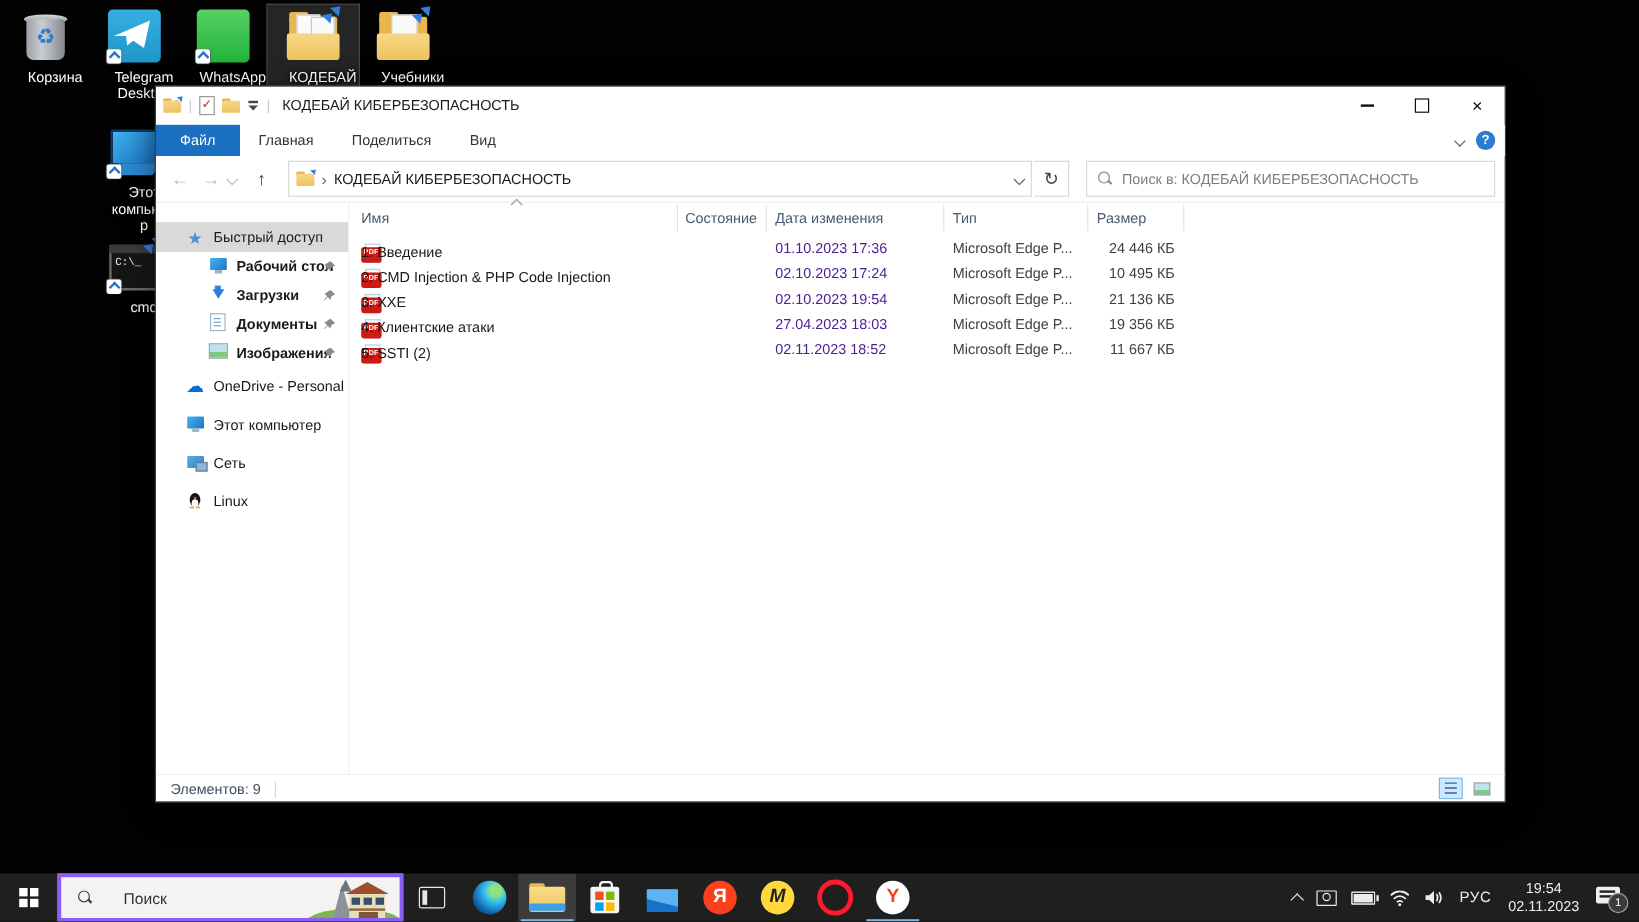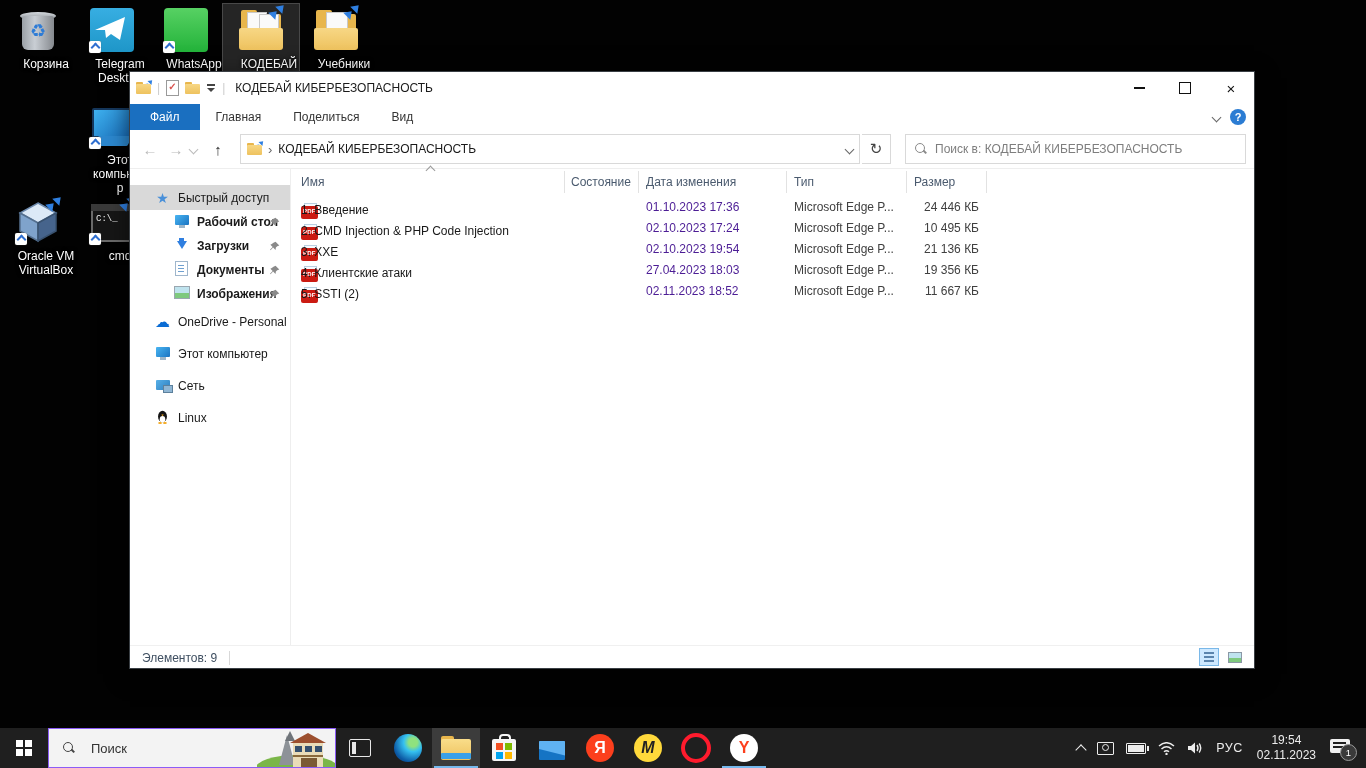--- a/index.html
+++ b/index.html
@@ -158,22 +158,22 @@
   .vt-list{width:10px;height:10px;background:repeating-linear-gradient(#5b84ad 0 1.6px,transparent 1.6px 4px);}
   .vt-thumb{width:12px;height:9px;border:1px solid #8a98a5;background:linear-gradient(#bfe3ee 55%,#7ec97e 55%);}
 
   
   .taskbar{position:absolute;left:0;bottom:0;width:1366px;height:40px;background:#1f1f1f;display:flex;z-index:30;}
   .tb-btn{width:48px;height:40px;display:flex;align-items:center;justify-content:center;position:relative;flex:0 0 48px;}
   .tb-btn.open::after{content:"";position:absolute;left:2px;right:2px;bottom:0;height:2px;background:#76b9ed;}
   .tb-btn.activebg{background:rgba(255,255,255,.13);}
   .winlogo{width:16px;height:16px;display:grid;grid-template-columns:7px 7px;grid-template-rows:7px 7px;gap:2px;}
   .winlogo i{background:#fff;}
-  .tb-search{flex:0 0 288px;height:40px;background:#f3f3f3;border:1px solid #8b5cf6;box-sizing:border-box;
-             display:flex;align-items:center;padding-left:14px;gap:16px;color:#333;font-size:13px;position:relative;overflow:hidden;}
+  .tb-search{flex:0 0 288px;height:40px;background:#f3f3f3;border:3px solid #8b5cf6;box-sizing:border-box;
+             display:flex;align-items:center;padding-left:14px;gap:26px;color:#333;font-size:13px;position:relative;overflow:hidden;}
   .tb-search .mag::before{border-color:#444;}
   .tb-search .mag::after{background:#444;}
   .tb-house{position:absolute;right:0;top:0;height:40px;}
   .taskview{width:20px;height:16px;border:1.6px solid #e8e8e8;border-radius:2px;position:relative;}
   .taskview::before{content:"";position:absolute;left:2px;top:2px;bottom:2px;width:4px;background:#e8e8e8;}
   .tb-ico{width:28px;height:28px;position:relative;}
   .storeic{width:24px;height:22px;background:#f5f5f5;border-radius:2px;position:relative;margin-top:4px;}
   .storeic::before{content:"";position:absolute;left:7px;top:-5px;width:8px;height:6px;border:2px solid #f5f5f5;border-bottom:none;border-radius:4px 4px 0 0;}
   .storeic .sq{position:absolute;width:7px;height:7px;}
   .mailic{width:26px;height:19px;background:#1574c4;position:relative;margin-top:5px;border-radius:1px;overflow:hidden;}
@@ -275,35 +275,20 @@
 
   <div class="dicon" style="left:74px;top:100px">
     <div class="dimg pc">
       <span class="scr"></span>
         <span class="kb"></span>
       <span class="shortcut-ov"></span>
     </div>
     <div class="dlabel">Этот компьютер</div>
   </div>
 
-  <div class="dicon" style="left:0;top:196px">
-    <div class="dimg vb">
-      <svg width="44" height="44" viewBox="0 0 44 44">
-        <polygon points="22,3 40,13 22,23 4,13" fill="#dce9f7" stroke="#6b88ab" stroke-width="1.5"></polygon>
-        <polygon points="4,13 22,23 22,41 4,31" fill="#7fa3cc" stroke="#55708f" stroke-width="1.5"></polygon>
-        <polygon points="40,13 22,23 22,41 40,31" fill="#46648c" stroke="#39526f" stroke-width="1.5"></polygon>
-      </svg>
-      <span class="comp-ov">
-          <i></i>
-          <i></i>
-        </span>
-      <span class="shortcut-ov"></span>
-    </div>
-    <div class="dlabel">Oracle VM VirtualBox</div>
-  </div>
 
   <div class="dicon" style="left:74px;top:196px">
     <div class="dimg cmd">
       <span class="win"></span>
         <span class="bar"></span>
       <span class="txt">C:\_</span>
       <span class="comp-ov">
           <i></i>
           <i></i>
         </span>

